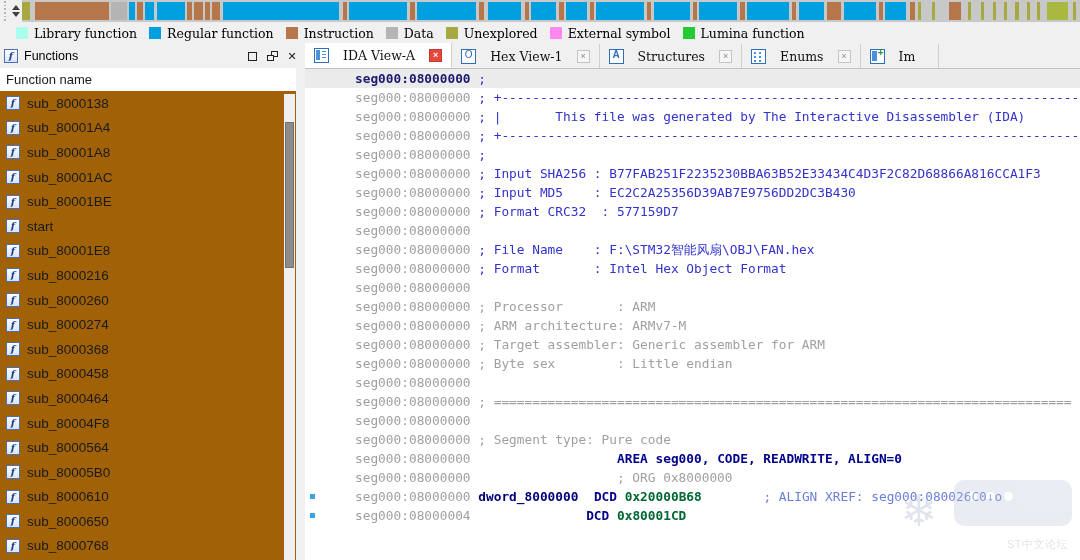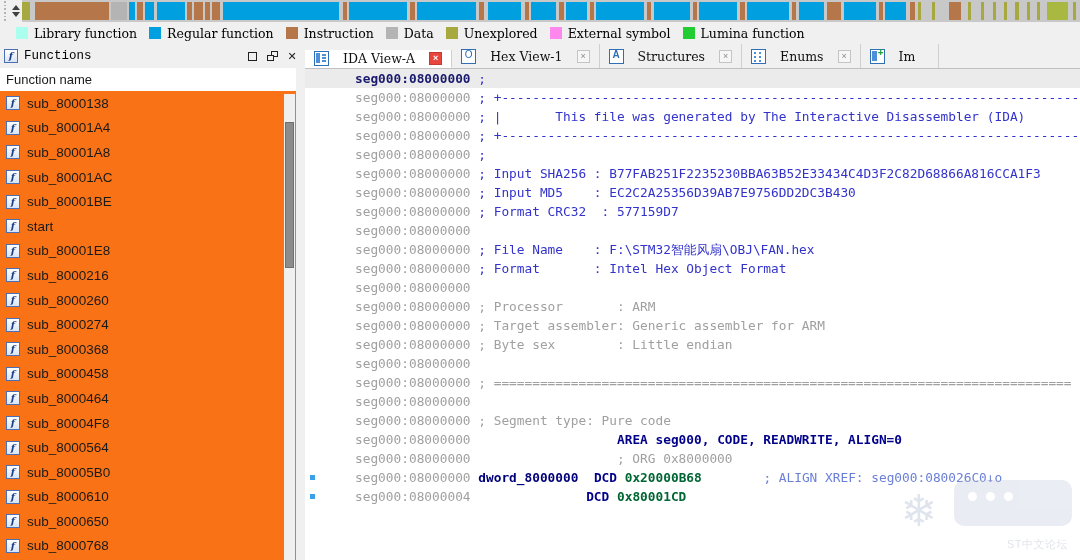--- a/index.html
+++ b/index.html
@@ -56,21 +56,21 @@
   }
   .fico {
     width: 14px; height: 14px; flex: 0 0 14px; margin-right: 6px;
     border: 1px solid #4a6fb5; background: linear-gradient(#ffffff, #d8e4f6);
     font-family: "DejaVu Serif", "Liberation Serif", serif;
     font-style: italic; font-weight: bold; font-size: 10px; color: #1a3f87;
     display: flex; align-items: center; justify-content: center; line-height: 1;
     box-sizing: border-box;
   }
   #funcpanel-title .ttl {
-    font-family: Liberation Mono, monospace;
+    font-family: Liberation Sans, sans-serif;
     font-size: 12.5px; color: #000;
   }
   .winbtns { position: absolute; right: 4px; top: 0; height: 24px; display: flex; align-items: center; }
   .winbtn {
     width: 18px; height: 18px; margin-left: 2px;
     display: flex; align-items: center; justify-content: center;
     font-size: 11px; color: #202020; font-family: "Liberation Sans", sans-serif;
   }
   .winbtn .sq { width: 9px; height: 9px; border: 1.4px solid #202020; box-sizing: border-box; }
   .winbtn .restore { position: relative; width: 11px; height: 10px; }
@@ -78,21 +78,21 @@
     content:""; position:absolute; right:0; top:0; width:7px; height:6px;
     border:1.3px solid #202020; box-sizing:border-box;
   }
   .winbtn .restore:after {
     content:""; position:absolute; left:0; bottom:0; width:7px; height:6px;
     border:1.3px solid #202020; background:#f0f0f0; box-sizing:border-box;
   }
   #funclist-wrap {
     position: absolute; left: 0; top: 24px; width: 305px; height: 492px;
     box-sizing: border-box; border-right: 1px solid #b4b4b4;
-    background: #f97316; overflow: hidden;
+    background: #a16207; overflow: hidden;
   }
   #funclist-header {
     height: 22px; display: flex; align-items: center;
     padding-left: 6px; font-size: 13px; color: #1a1a1a;
     background: #ffffff; border-bottom: 1px solid #ffffff;
     font-family: "Liberation Sans", sans-serif;
   }
   .frow {
     height: 24.6px; display: flex; align-items: center; padding-left: 6px;
     font-size: 13.5px; color: #1a1a1a; font-family: "Liberation Sans", sans-serif;
@@ -118,21 +118,21 @@
     background: #f0f0f0; display: flex; align-items: flex-end;
     border-bottom: 1px solid #c0c0c0; box-sizing: border-box;
   }
   .tab {
     height: 24px; display: flex; align-items: center;
     padding: 0 9px; box-sizing: border-box;
     font-family: "DejaVu Serif", "Liberation Serif", serif;
     font-size: 12.5px; color: #101010; white-space: nowrap;
     border-right: 1px solid #cfcfcf;
   }
-  .tab.active { background: #ffffff; height: 18px; border-bottom: 1px solid #ffffff; }
+  .tab.active { background: #ffffff; height: 25px; border-bottom: 1px solid #ffffff; }
   .tab .ticon { width: 15px; height: 15px; flex: 0 0 15px; margin-right: 14px; position: relative; }
   .tab .tlabel { margin-right: 14px; }
   .tab-close {
     width: 13px; height: 13px; flex: 0 0 13px;
     display: flex; align-items: center; justify-content: center;
     font-size: 9px; line-height: 1; color: #8a8a8a;
     border: 1px solid #c4c4c4; background: #f6f6f6; box-sizing: border-box;
     font-family: "Liberation Sans", sans-serif;
   }
   .tab.active .tab-close {
@@ -459,20 +459,21 @@
       <div class="dline"><span class="addr">seg000:08000000</span><span class="c-blue"> ; +---------------------------------------------------------------------------</span></div>
       <div class="dline"><span class="addr">seg000:08000000</span><span class="c-blue"> ;</span></div>
       <div class="dline"><span class="addr">seg000:08000000</span><span class="c-blue"> ; Input SHA256 : B77FAB251F2235230BBA63B52E33434C4D3F2C82D68866A816CCA1F3</span></div>
       <div class="dline"><span class="addr">seg000:08000000</span><span class="c-blue"> ; Input MD5    : EC2C2A25356D39AB7E9756DD2DC3B430</span></div>
       <div class="dline"><span class="addr">seg000:08000000</span><span class="c-blue"> ; Format CRC32  : 577159D7</span></div>
       <div class="dline"><span class="addr">seg000:08000000</span></div>
       <div class="dline"><span class="addr">seg000:08000000</span><span class="c-blue"> ; File Name    : F:\STM32智能风扇\OBJ\FAN.hex</span></div>
       <div class="dline"><span class="addr">seg000:08000000</span><span class="c-blue"> ; Format       : Intel Hex Object Format</span></div>
       <div class="dline"><span class="addr">seg000:08000000</span></div>
       <div class="dline"><span class="addr">seg000:08000000</span><span class="c-gray"> ; Processor       : ARM</span></div>
+      <div class="dline"><span class="addr">seg000:08000000</span><span class="c-gray"> ; ARM architecture: ARMv7-M</span></div>
       <div class="dline"><span class="addr">seg000:08000000</span><span class="c-gray"> ; Target assembler: Generic assembler for ARM</span></div>
       <div class="dline"><span class="addr">seg000:08000000</span><span class="c-gray"> ; Byte sex        : Little endian</span></div>
       <div class="dline"><span class="addr">seg000:08000000</span></div>
       <div class="dline"><span class="addr">seg000:08000000</span><span class="c-gray"> ; ===========================================================================</span></div>
       <div class="dline"><span class="addr">seg000:08000000</span></div>
       <div class="dline"><span class="addr">seg000:08000000</span><span class="c-gray"> ; Segment type: Pure code</span></div>
       <div class="dline"><span class="addr">seg000:08000000</span><span class="c-gray">                   </span><span class="c-navy">AREA seg000, CODE, READWRITE, ALIGN=0</span></div>
       <div class="dline"><span class="addr">seg000:08000000</span><span class="c-gray">                   ; ORG 0x8000000</span></div>
       <div class="dline"><span class="gutterdot"></span><span class="addr">seg000:08000000</span><span class="c-name"> dword_8000000</span><span class="c-gray">  </span><span class="c-navy">DCD </span><span class="c-dgreen">0x20000B68</span><span class="c-gray">        </span><span class="c-xref">; ALIGN XREF: seg000:080026C0↓o</span></div>
       <div class="dline"><span class="gutterdot"></span><span class="addr">seg000:08000004</span><span class="c-gray">               </span><span class="c-navy">DCD </span><span class="c-dgreen">0x80001CD</span></div>

